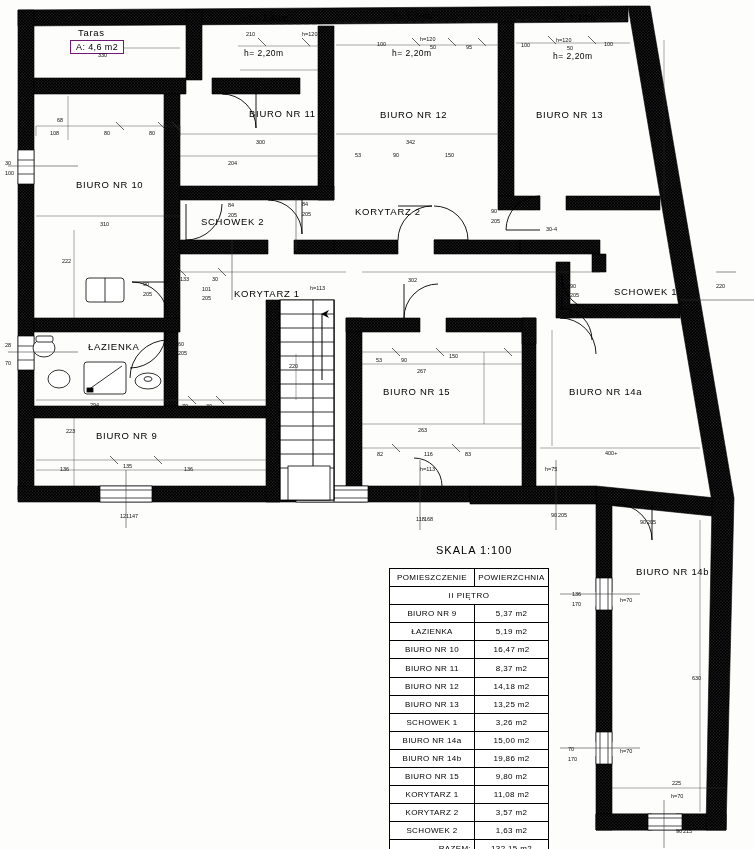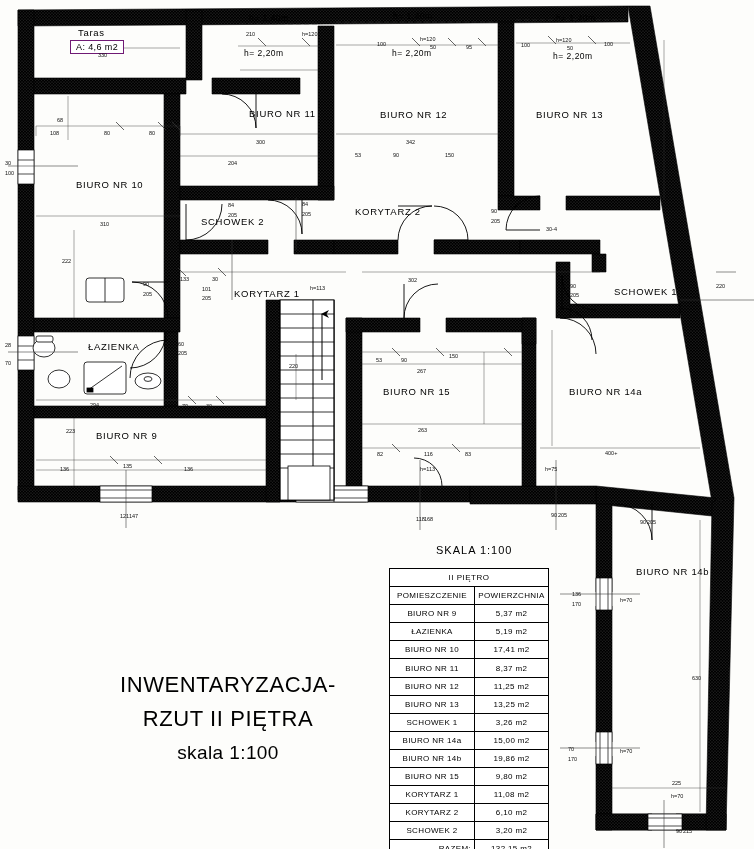--- a/index.html
+++ b/index.html
@@ -461,45 +461,45 @@
       <div class="lbl dim" style="left: 5px; top: 360px;">70</div>
       <div class="lbl dim" style="left: 716px; top: 283px;">220</div>
       <div class="lbl dim" style="left: 310px; top: 285px;">h=113</div>
     </div>
 
   <div id="scale-caption">SKALA 1:100</div>
 
   <table id="area-table">
     <tbody id="area-table-body">
         <tr>
-          <td colspan="2" class="hdr">II PIĘTRO</td>
-        </tr>
-        <tr>
           <td class="col-name c">POMIESZCZENIE</td>
           <td class="col-val c">POWIERZCHNIA</td>
         </tr>
         <tr>
+          <td colspan="2" class="hdr">II PIĘTRO</td>
+        </tr>
+        <tr>
           <td class="col-name c">BIURO NR 9</td>
           <td class="col-val c">5,37 m2</td>
         </tr>
         <tr>
           <td class="col-name c">ŁAZIENKA</td>
           <td class="col-val c">5,19 m2</td>
         </tr>
         <tr>
           <td class="col-name c">BIURO NR 10</td>
-          <td class="col-val c">17,41 m2</td>
+          <td class="col-val c">16,47 m2</td>
         </tr>
         <tr>
           <td class="col-name c">BIURO NR 11</td>
           <td class="col-val c">8,37 m2</td>
         </tr>
         <tr>
           <td class="col-name c">BIURO NR 12</td>
-          <td class="col-val c">11,25 m2</td>
+          <td class="col-val c">14,18 m2</td>
         </tr>
         <tr>
           <td class="col-name c">BIURO NR 13</td>
           <td class="col-val c">13,25 m2</td>
         </tr>
         <tr>
           <td class="col-name c">SCHOWEK 1</td>
           <td class="col-val c">3,26 m2</td>
         </tr>
         <tr>
@@ -513,32 +513,27 @@
         <tr>
           <td class="col-name c">BIURO NR 15</td>
           <td class="col-val c">9,80 m2</td>
         </tr>
         <tr>
           <td class="col-name c">KORYTARZ 1</td>
           <td class="col-val c">11,08 m2</td>
         </tr>
         <tr>
           <td class="col-name c">KORYTARZ 2</td>
-          <td class="col-val c">6,10 m2</td>
+          <td class="col-val c">3,57 m2</td>
         </tr>
         <tr>
           <td class="col-name c">SCHOWEK 2</td>
-          <td class="col-val c">3,20 m2</td>
+          <td class="col-val c">1,63 m2</td>
         </tr>
         <tr>
           <td class="col-name r">RAZEM:</td>
           <td class="col-val c">132,15 m2</td>
         </tr>
       </tbody>
   </table>
 
-  <div id="title-block">
-    <div class="t1">INWENTARYZACJA-</div>
-    <div class="t2">RZUT II PIĘTRA</div>
-    <div class="t3">skala 1:100</div>
-  </div>
 
 </div>
 
 </body></html>

